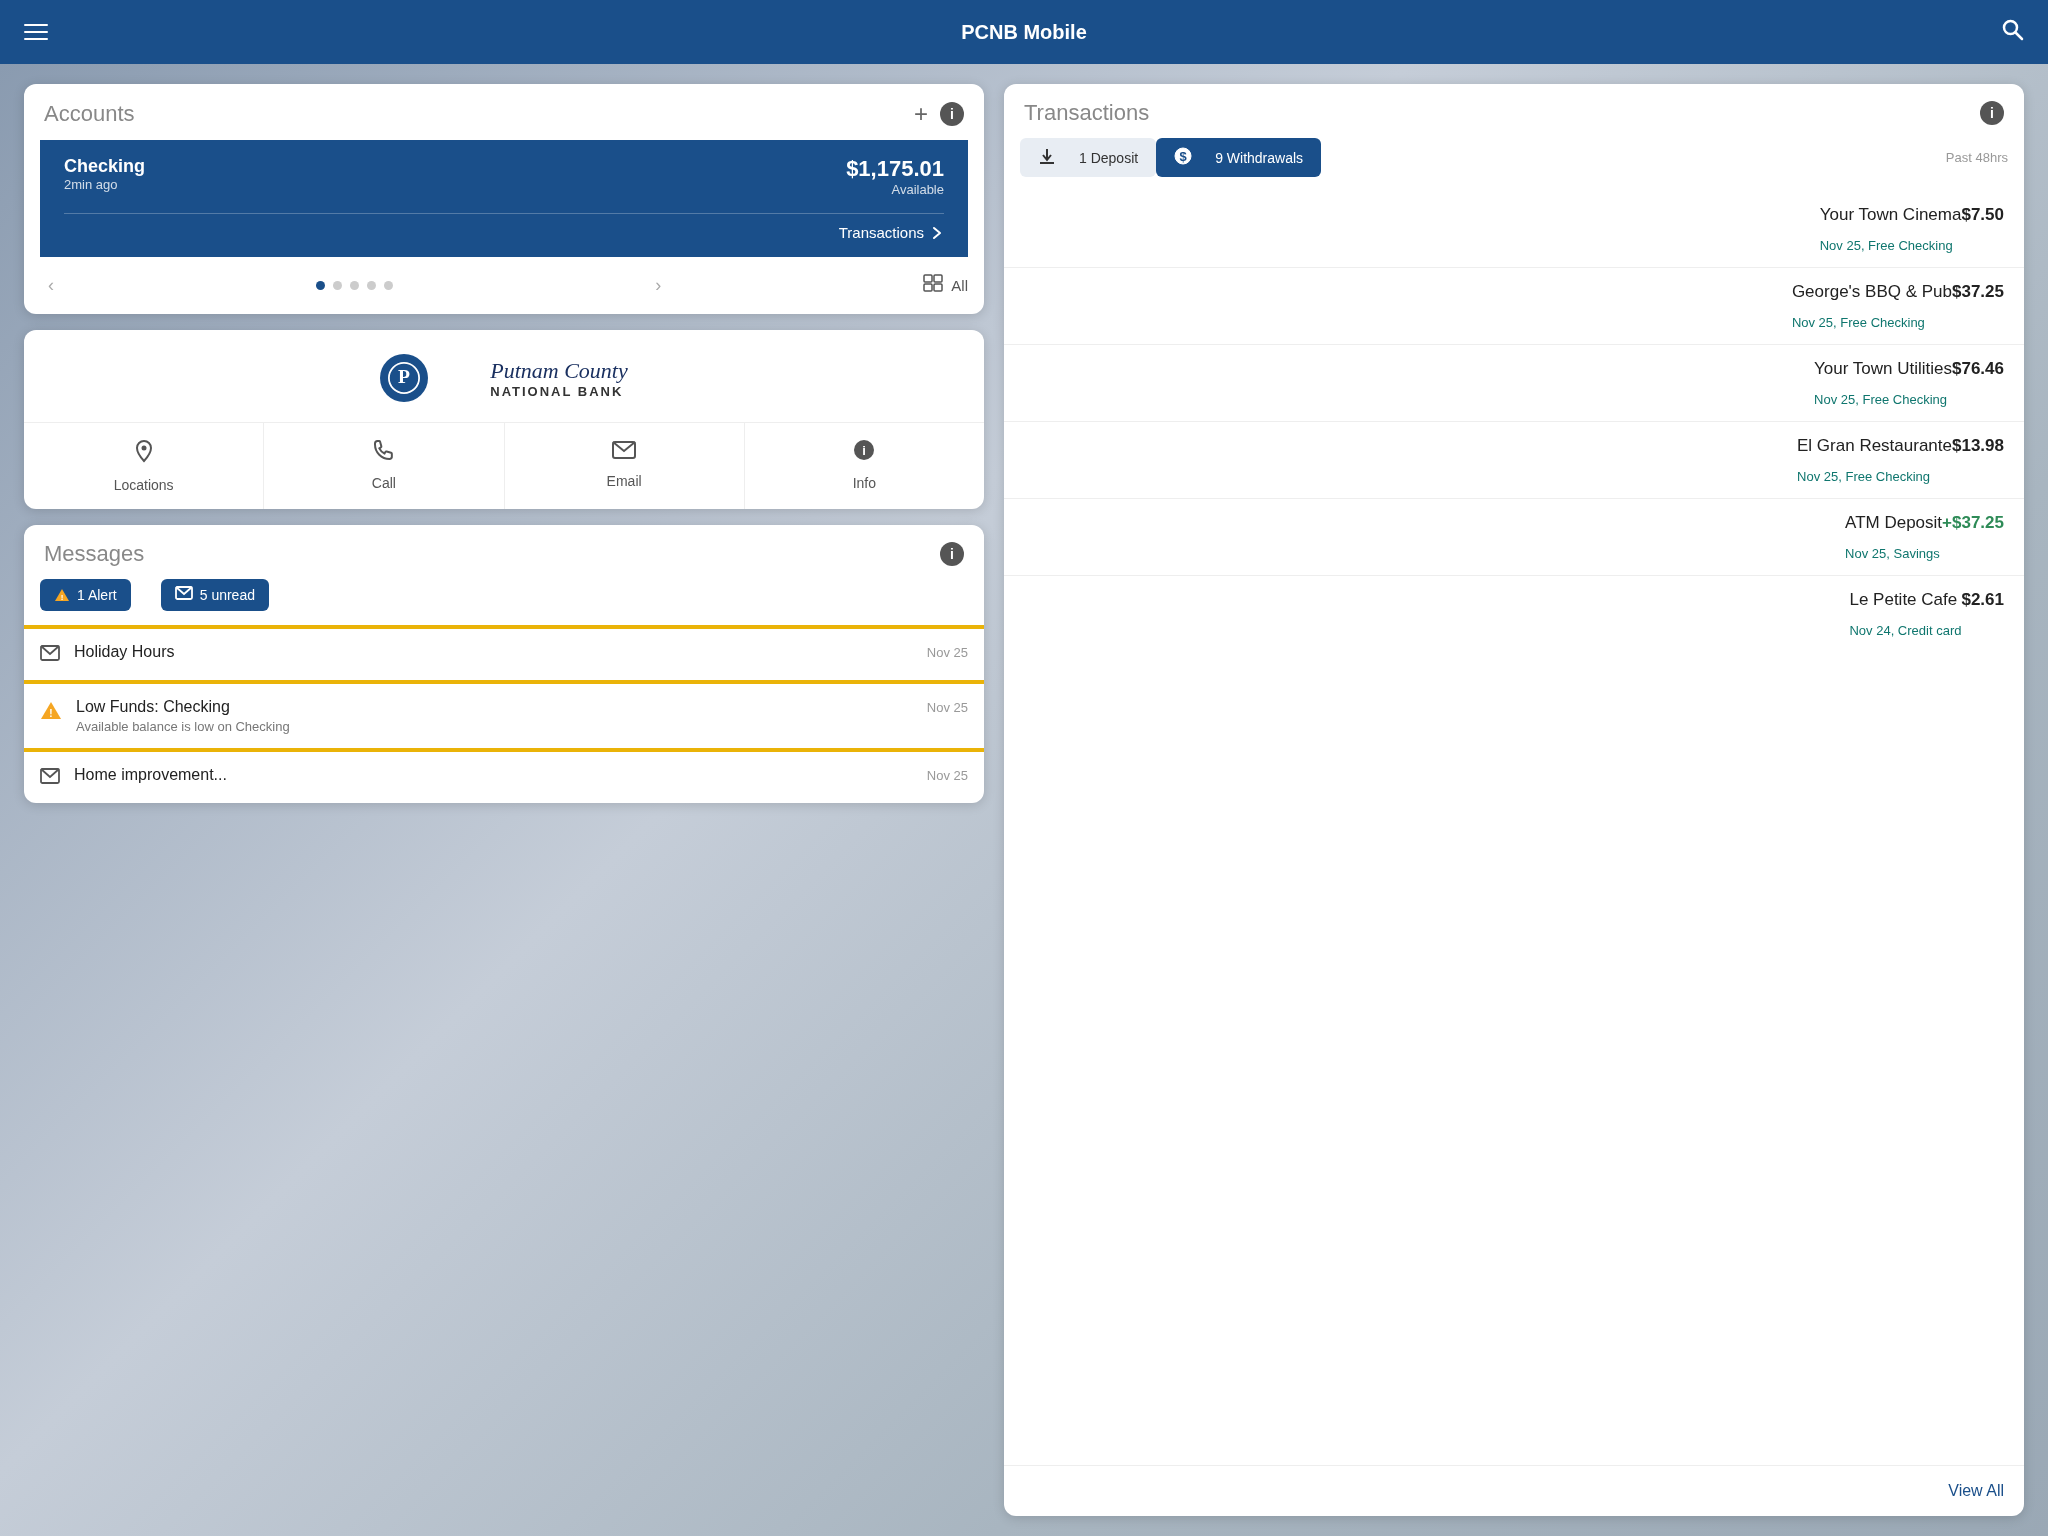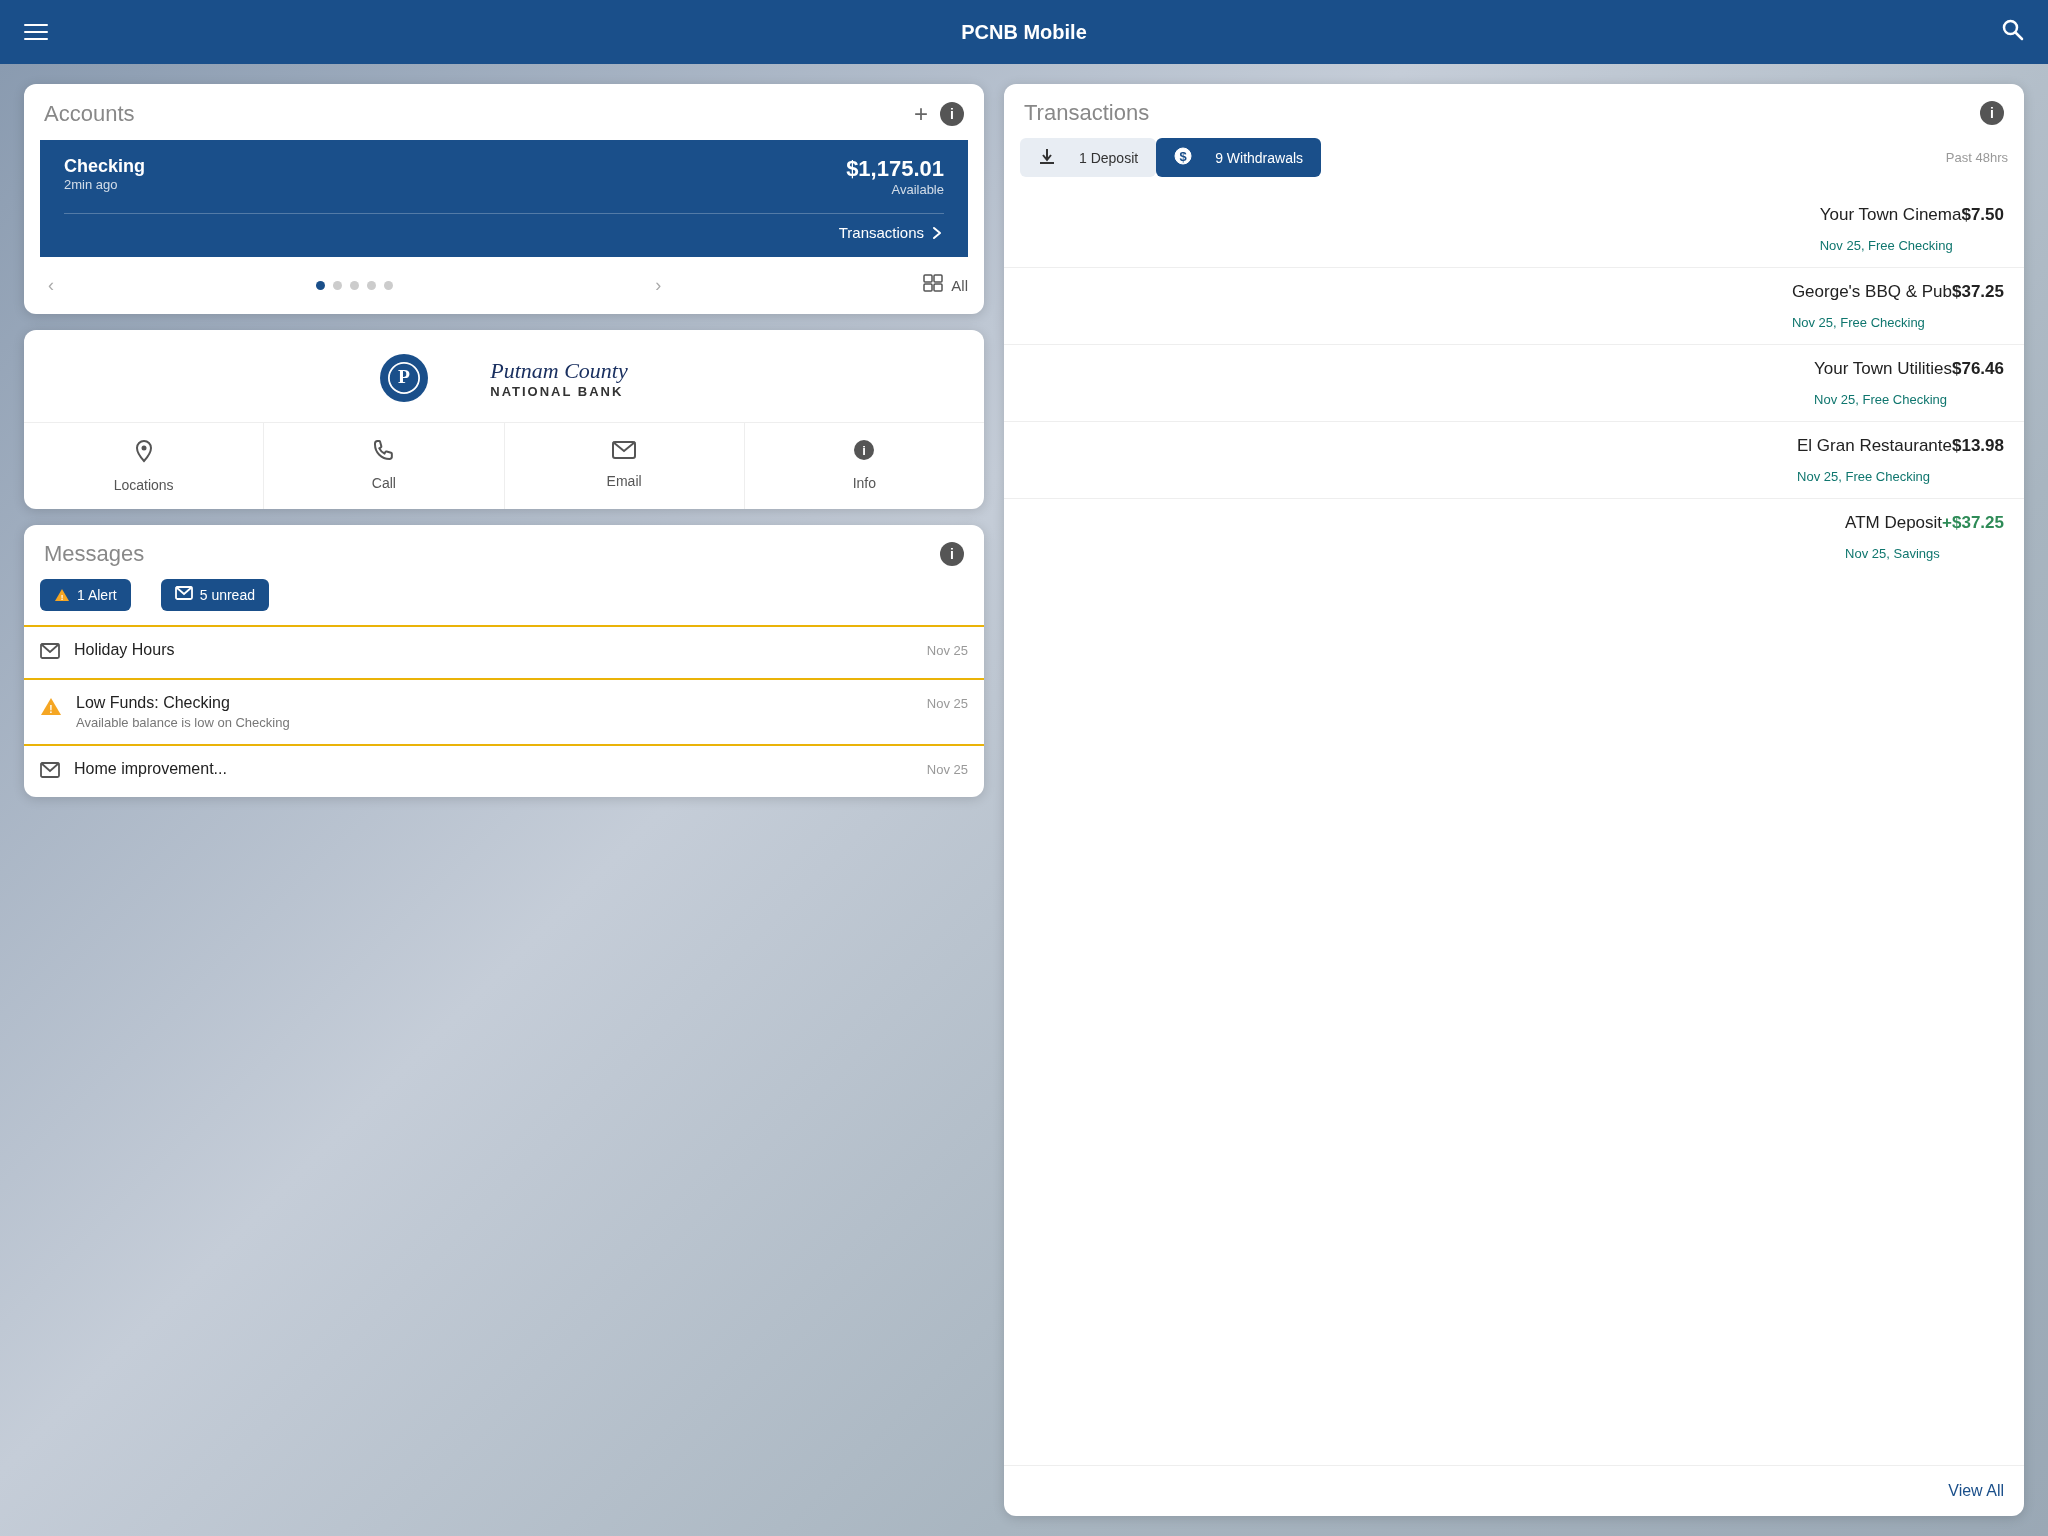--- a/index.html
+++ b/index.html
@@ -312,21 +312,21 @@
     .envelope-icon {
       font-size: 16px;
     }
 
     
     .msg-item {
       display: flex;
       align-items: flex-start;
       gap: 14px;
       padding: 14px 16px;
-      border-top: 2px solid #eab308;
+      border-top: 4px solid #eab308;
     }
     .msg-icon {
       font-size: 18px;
       color: #555;
       margin-top: 2px;
       flex-shrink: 0;
     }
     .msg-content {
       flex: 1;
     }
@@ -723,20 +723,27 @@
         </div>
 
         <div class="trans-item">
           <div class="trans-left">
             <div class="trans-name">ATM Deposit</div>
             <div class="trans-sub">Nov 25, Savings</div>
           </div>
           <div class="trans-amount positive">+$37.25</div>
         </div>
 
+        <div class="trans-item">
+          <div class="trans-left">
+            <div class="trans-name">Le Petite Cafe</div>
+            <div class="trans-sub">Nov 24, Credit card</div>
+          </div>
+          <div class="trans-amount">$2.61</div>
+        </div>
 
       </div>
 
       <div class="view-all-row">
         <span class="view-all-btn">View All</span>
       </div>
 
     </div>
   </div>
 

